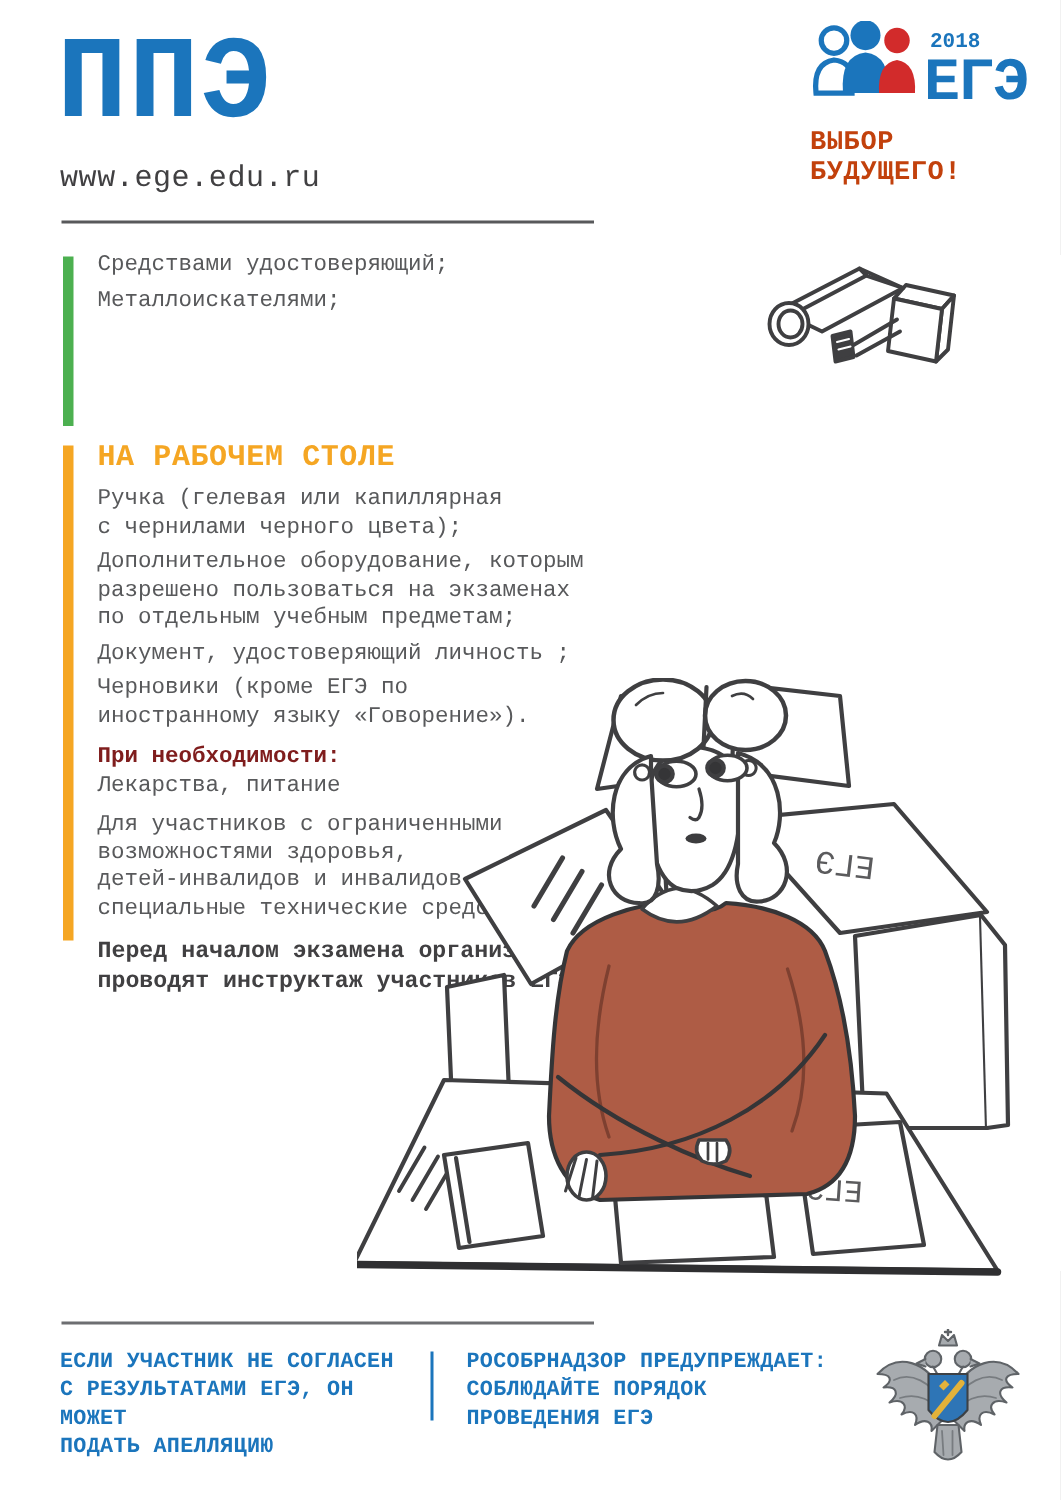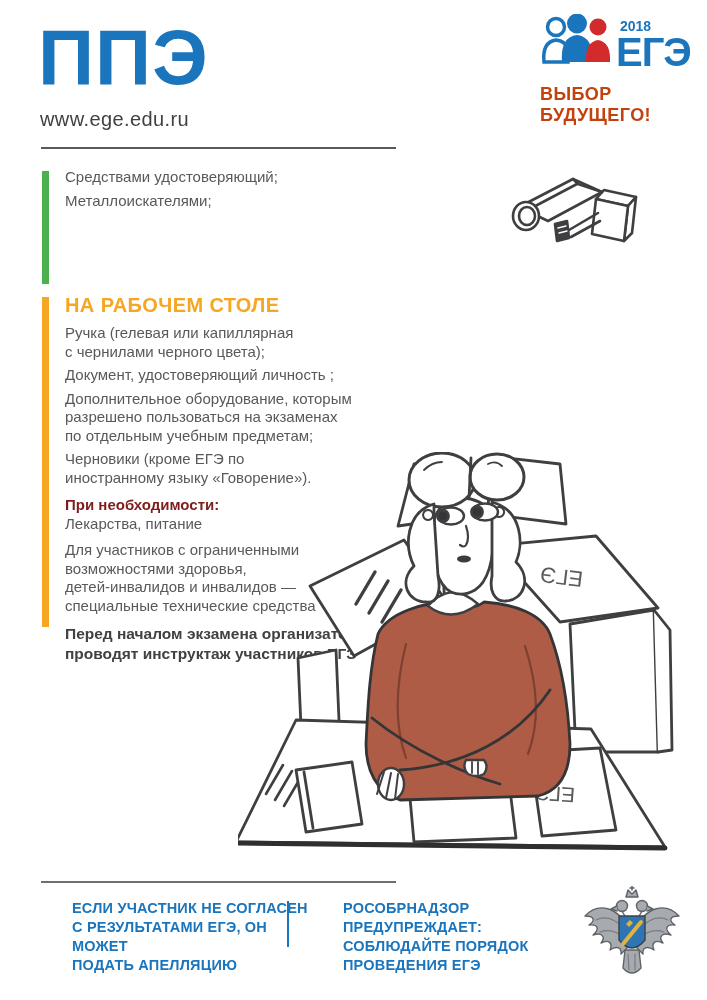--- a/index.html
+++ b/index.html
@@ -1,19 +1,19 @@
 <!DOCTYPE html>
 <html><head>
 <meta charset="utf-8">
 <style>
   html,body{margin:0;padding:0;background:#e8e8e8;}
   .page{
     position:relative;width:707px;height:1000px;background:#ffffff;
     margin:0 auto;overflow:hidden;
-    font-family:Liberation Sans, sans-serif;color:#58595b;
+    font-family:Liberation Mono, monospace;color:#58595b;
   }
   
   .title{position:absolute;left:38px;top:18px;font-size:78px;font-weight:bold;
     color:#1b75bc;letter-spacing:1px;line-height:1;}
   .url{position:absolute;left:40px;top:108px;font-size:20px;color:#414042;letter-spacing:.4px;}
   .logo{position:absolute;left:540px;top:14px;width:162px;}
   .logo-slogan{font-size:18px;font-weight:bold;color:#c2410c;letter-spacing:.4px;margin-top:2px;}
   .rule{position:absolute;left:41px;width:355px;height:0;border-top:2px solid #58595b;}
   .rule-top{top:147px;}
   .rule-bottom{top:881px;border-top-color:#6d6e71;}
@@ -31,21 +31,21 @@
   .item{font-size:15px;line-height:18.5px;color:#58595b;margin:0 0 5px 0;white-space:pre-line;}
   .subhead{font-size:15px;line-height:18.5px;font-weight:bold;color:#7f1d1d;margin:9px 0 0 0;}
   .note{font-size:15.5px;line-height:20px;font-weight:bold;color:#414042;margin-top:9px;white-space:pre-line;}
   .mt8{margin-top:8px;}
   
   .camera-sketch{position:absolute;left:503px;top:170px;width:142px;height:88px;}
   .student-sketch{position:absolute;left:238px;top:452px;width:462px;height:426px;}
   .sketch-line{stroke:#3f3f41;stroke-linecap:round;stroke-linejoin:round;fill:none;}
   
   .footer-col{position:absolute;font-size:14.5px;line-height:19px;font-weight:bold;
-    color:#1b75bc;letter-spacing:.2px;white-space:pre-line;margin-left:32px;}
+    color:#1b75bc;letter-spacing:.2px;white-space:pre-line;}
   .footer-left{left:40px;top:899px;width:245px;}
   .footer-right{left:311px;top:899px;width:265px;}
   .footer-divider{position:absolute;left:287px;top:901px;width:2px;height:46px;background:#1b75bc;}
   .emblem{position:absolute;left:582px;top:886px;width:100px;height:104px;}
 </style>
 </head>
 <body>
 
 <div class="page">
 
@@ -98,24 +98,24 @@
       <path d="M55,58 L63,56 M56,63 L64,61" stroke="#ffffff" stroke-width="1.4"></path>
     </g>
   </svg>
 
   <div class="section sec-desk">
     <div class="bar"></div>
     <div class="content">
       <h2>НА РАБОЧЕМ СТОЛЕ</h2>
       <p class="item">Ручка (гелевая или капиллярная
 с чернилами черного цвета);</p>
-      <p class="item">Документ, удостоверяющий личность ;</p>
       <p class="item">Дополнительное оборудование, которым
 разрешено пользоваться на экзаменах
 по отдельным учебным предметам;</p>
+      <p class="item">Документ, удостоверяющий личность ;</p>
       <p class="item">Черновики (кроме ЕГЭ по
 иностранному языку «Говорение»).</p>
       <p class="subhead">При необходимости:</p>
       <p class="item">Лекарства, питание</p>
       <p class="item mt8">Для участников с ограниченными
 возможностями здоровья,
 детей-инвалидов и инвалидов —
 специальные технические средства</p>
       <p class="note">Перед началом экзамена организаторы
 проводят инструктаж участников ЕГЭ</p>

